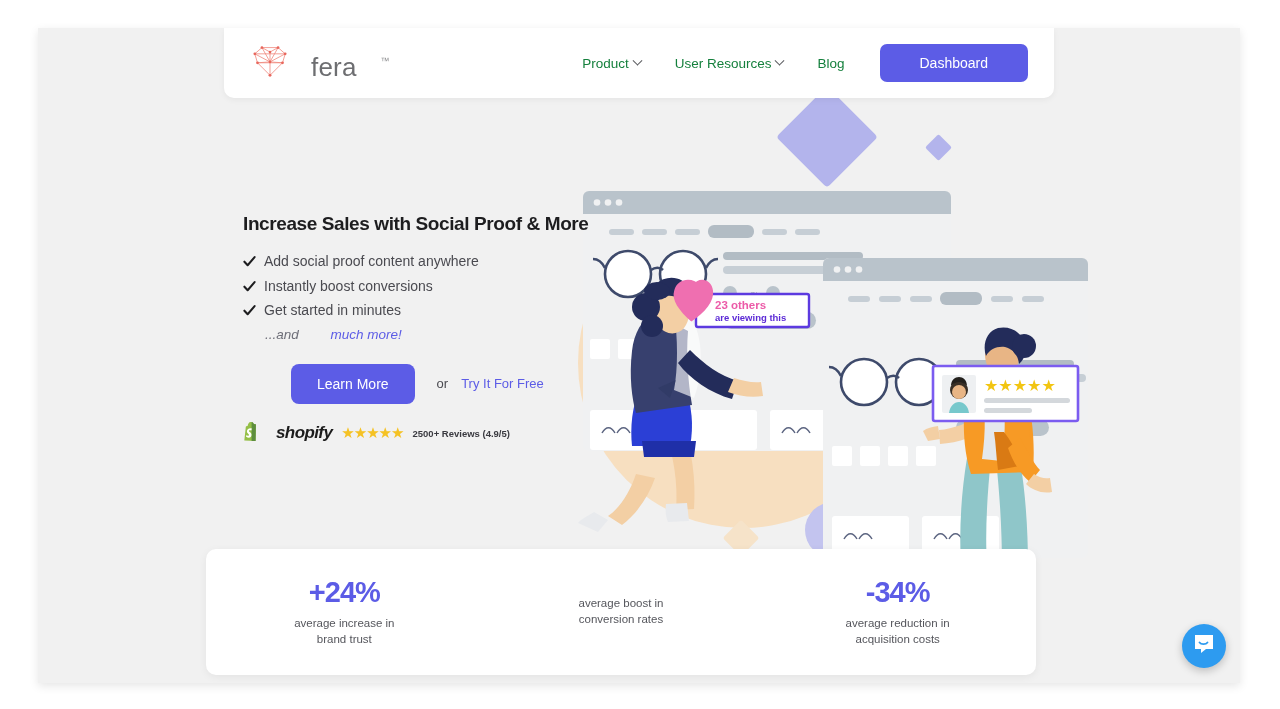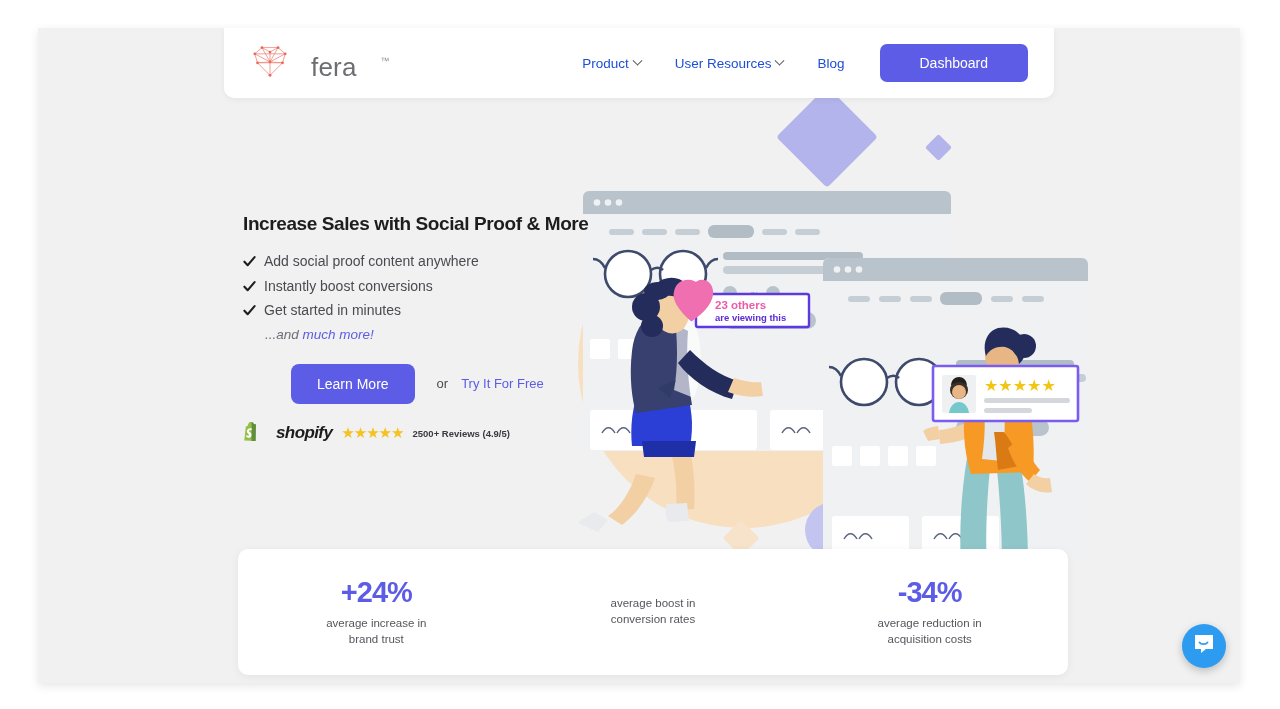--- a/index.html
+++ b/index.html
@@ -38,21 +38,21 @@
     font-size: 26px; color: #6d6e71; letter-spacing: 0.2px;
     font-weight: 400; line-height: 1; position: relative; top: -2px;
   }
   .logo-tm {
     font-size: 9px; color: #8b8c8e; position: relative;
     top: -16px; left: 1px;
   }
 
   .nav { margin-left: auto; display: flex; align-items: center; gap: 0; }
   .nav-item {
-    font-size: 13.5px; color: #1d4ed8; padding: 0 17px;
+    font-size: 13.5px; color: #15803d; padding: 0 17px;
     display: flex; align-items: center; gap: 5px; cursor: pointer;
     white-space: nowrap;
   }
   .caret {
     display: inline-block; width: 7px; height: 7px;
     border-right: 1.6px solid #55565a; border-bottom: 1.6px solid #55565a;
     transform: rotate(45deg) translate(-2px,-2px);
   }
   .dashboard-btn {
     margin-left: 18px;
@@ -70,21 +70,21 @@
   .bullets { list-style: none; }
   .bullets li {
     display: flex; align-items: flex-start; gap: 8px;
     font-size: 14px; color: #4a4a50; margin-bottom: 8.5px;
   }
   .check { flex: none; width: 13px; height: 13px; margin-top: 2px; }
   .more-line {
     font-size: 13.5px; color: #6d6e78; font-style: italic;
     padding-left: 22px; margin-top: 2px;
   }
-  .more-line .hl { color: #5c5ce6; }
+  .more-line .hl { color: #5c5ce6; margin-left: 28px; }
 
   .cta-row { display: flex; align-items: center; margin-top: 22px; padding-left: 48px; }
   .learn-btn {
     background: #5c5ce6; color: #fff; border: none;
     font-size: 14px; border-radius: 8px; padding: 12px 26px;
     cursor: pointer; white-space: nowrap;
   }
   .or-text { font-size: 13px; color: #4a4a50; margin: 0 13px 0 22px; }
   .try-link {
     font-size: 13px; color: #5c5ce6; text-decoration: none;
@@ -100,21 +100,21 @@
   }
   .stars { display: flex; gap: 0px; font-size: 15px; color: #f5c224; letter-spacing: -1px; }
   .review-count { font-size: 9.5px; color: #3a3a40; font-weight: bold; white-space: nowrap; }
 
   
   .illustration { position: absolute; left: 430px; top: 60px; width: 620px; height: 480px; z-index: 10; }
 
   
   .stats-card {
     position: absolute;
-    left: 200px; top: 521px;
+    left: 168px; top: 521px;
     width: 830px; height: 126px;
     background: #ffffff; border-radius: 10px;
     box-shadow: 0 2px 8px rgba(0,0,0,0.06);
     display: flex; align-items: center; z-index: 25;
   }
   .stat { flex: 1; text-align: center; }
   .stat-value {
     font-size: 29px; font-weight: bold; color: #5c5ce6;
     letter-spacing: -1px; margin-bottom: 7px;
   }

